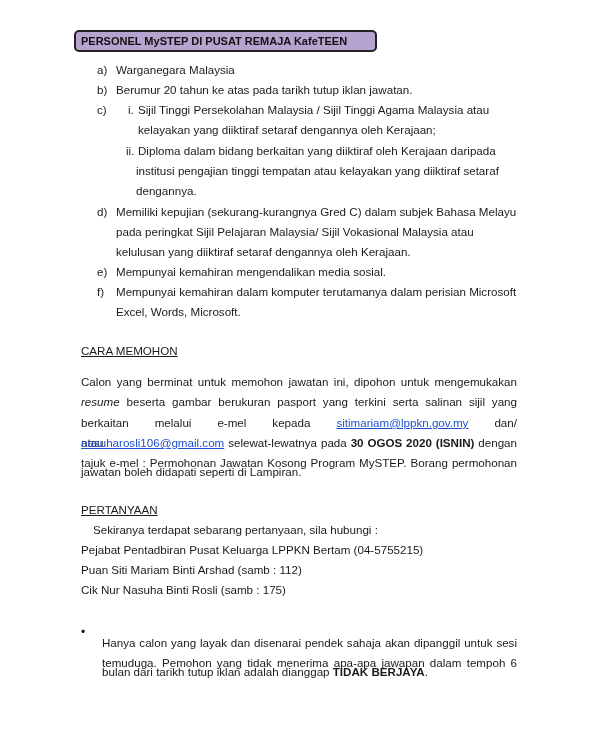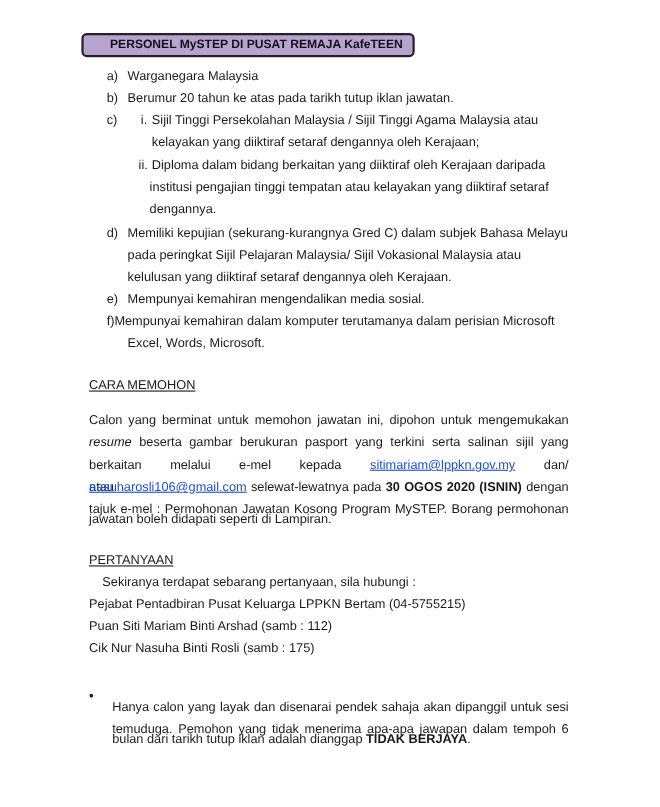--- a/index.html
+++ b/index.html
@@ -5,21 +5,21 @@
   html, body { margin: 0; padding: 0; background: #ffffff; }
   body {
     width: 600px; height: 734px; position: relative; overflow: hidden;
     font-family: "Liberation Sans", sans-serif; color: #1a1a1a;
     font-size: 11.6px;
   }
   .header-box {
     position: absolute; left: 74px; top: 30px; width: 303px; height: 22px;
     background: #b7a3cf; border: 2px solid #222; border-radius: 5px;
     box-sizing: border-box; font-weight: bold; font-size: 11px;
-    line-height: 18px; padding-left: 24px; color: #111;
+    line-height: 18px; padding-left: 5px; color: #111;
   }
   .line { position: absolute; white-space: nowrap; line-height: 20px; }
   .just { white-space: normal; text-align: justify; text-align-last: justify; margin-top: 11px; }
   .lbl { position: absolute; }
   .heading { font-weight: normal; text-decoration: underline; }
   a.link { color: #1f4fd1; text-decoration: underline; }
   b { font-weight: bold; }
   .bullet { position: absolute; font-size: 12px; }
 </style>
 </head>
@@ -46,21 +46,21 @@
 
 <span class="lbl line" style="left:97px;top:202px">d)</span>
 <span class="line" style="left:116px;top:202px">Memiliki kepujian (sekurang-kurangnya Gred C) dalam subjek Bahasa Melayu</span>
 <span class="line" style="left:116px;top:222px">pada peringkat Sijil Pelajaran Malaysia/ Sijil Vokasional Malaysia atau</span>
 <span class="line" style="left:116px;top:242px">kelulusan yang diiktiraf setaraf dengannya oleh Kerajaan.</span>
 
 <span class="lbl line" style="left:97px;top:262px">e)</span>
 <span class="line" style="left:116px;top:262px">Mempunyai kemahiran mengendalikan media sosial.</span>
 
 <span class="lbl line" style="left:97px;top:282px">f)</span>
-<span class="line" style="left:104px;top:282px">Mempunyai kemahiran dalam komputer terutamanya dalam perisian Microsoft</span>
+<span class="line" style="left:116px;top:282px">Mempunyai kemahiran dalam komputer terutamanya dalam perisian Microsoft</span>
 <span class="line" style="left:116px;top:302px">Excel, Words, Microsoft.</span>
 
 <span class="line heading" style="left:81px;top:341px">CARA MEMOHON</span>
 <div class="line just" style="left:81px;top:361px;width:436px"><span>Calon yang berminat untuk memohon jawatan ini, dipohon untuk mengemukakan</span></div>
 <div class="line just" style="left:81px;top:381px;width:436px"><i>resume</i><span> beserta gambar berukuran pasport yang terkini serta salinan sijil yang</span></div>
 <div class="line just" style="left:81px;top:402px;width:436px;word-spacing:22px"><span>berkaitan melalui e-mel kepada</span> <a class="link" href="#">sitimariam@lppkn.gov.my</a> <span>dan/ atau</span></div>
 <div class="line just" style="left:81px;top:422px;width:436px"><a class="link" href="#">nasuharosli106@gmail.com</a><span> selewat-lewatnya pada </span><b>30 OGOS 2020 (ISNIN)</b><span> dengan</span></div>
 <div class="line just" style="left:81px;top:442px;width:436px"><span>tajuk e-mel : Permohonan Jawatan Kosong Program MySTEP. Borang permohonan</span></div>
 <div class="line" style="left:81px;top:462px">jawatan boleh didapati seperti di Lampiran.</div>
 

